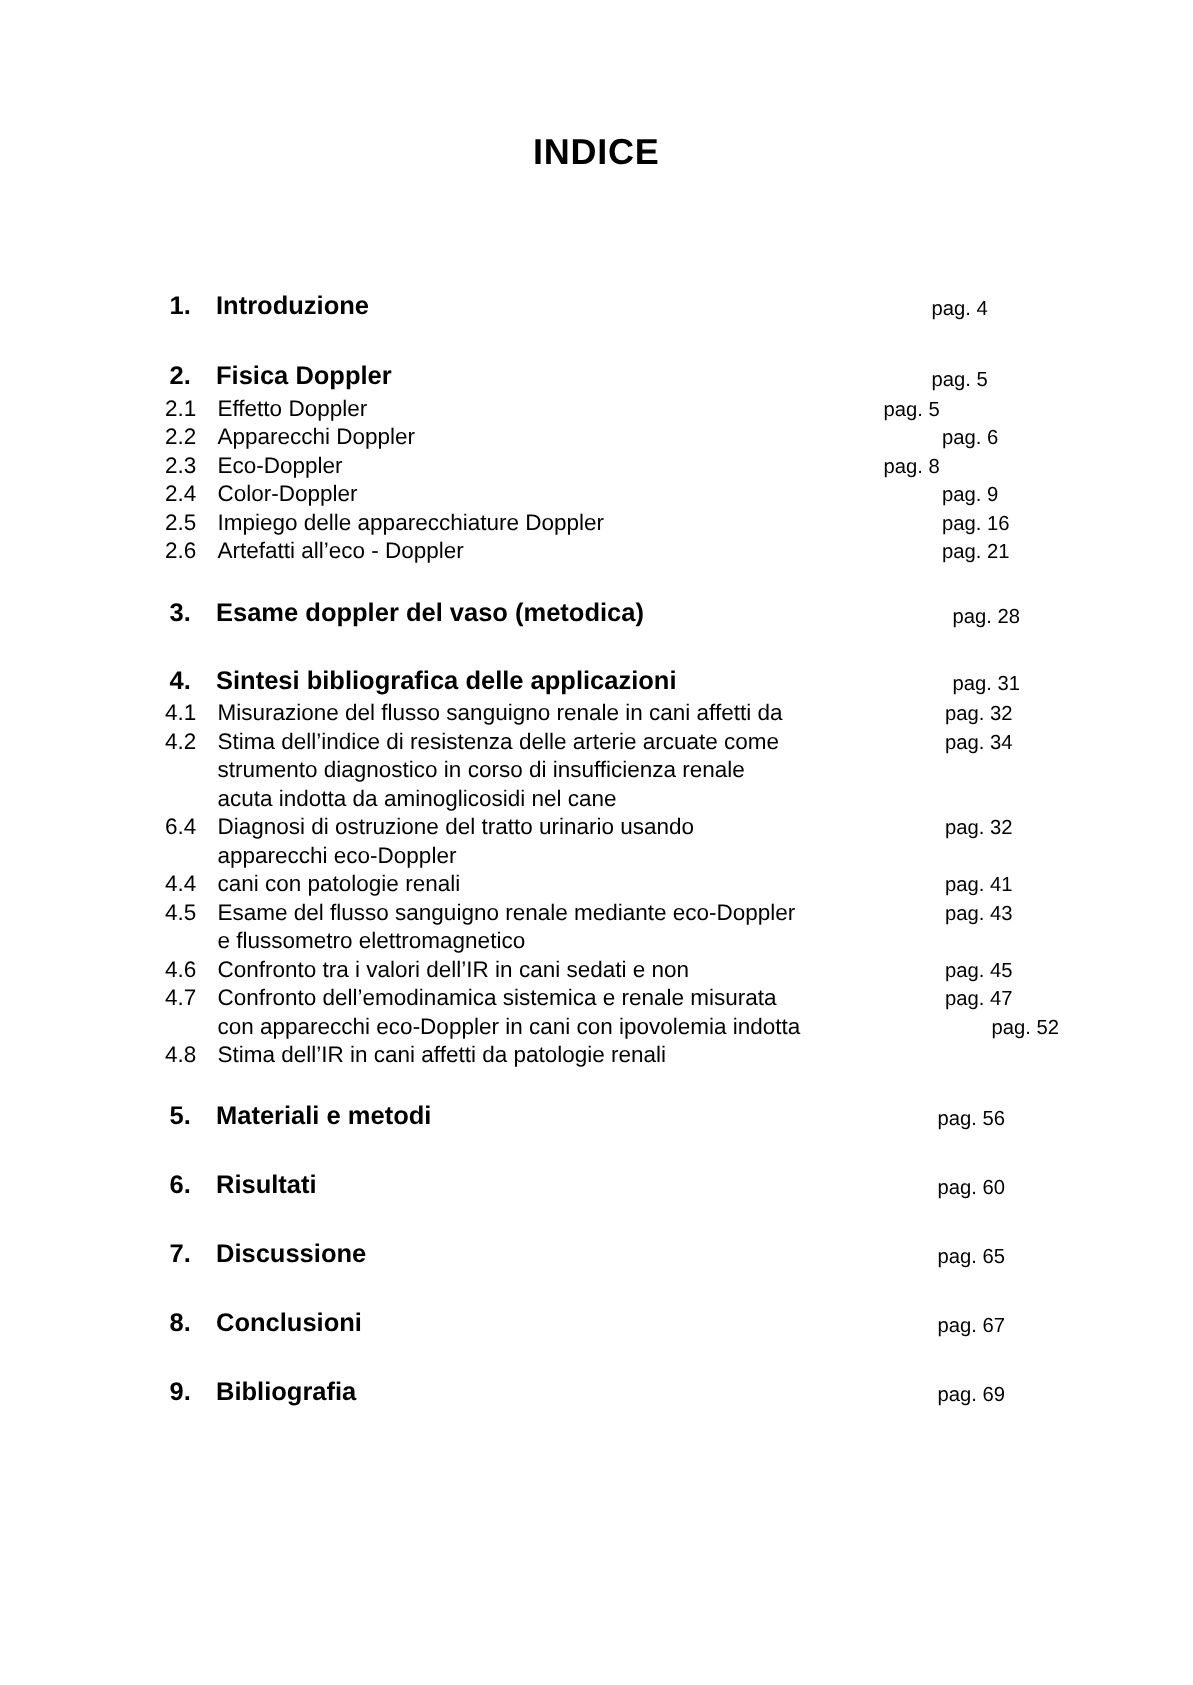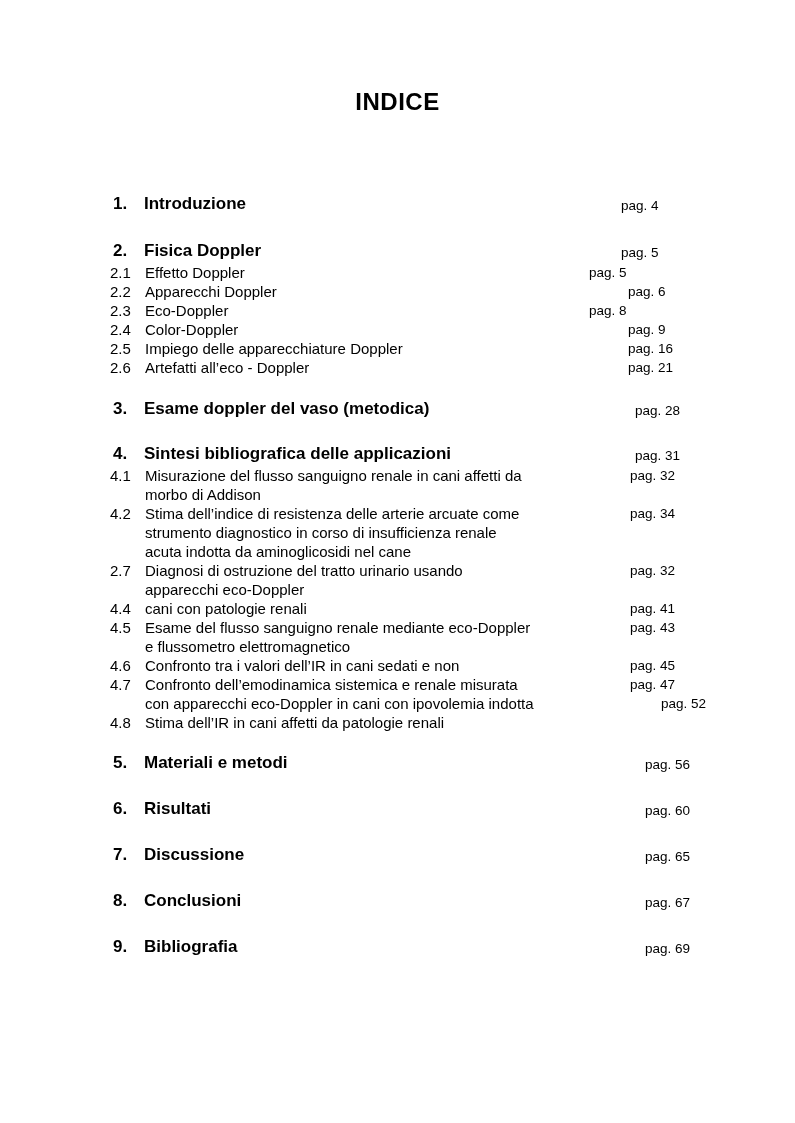--- a/index.html
+++ b/index.html
@@ -53,21 +53,21 @@
   .row.bold .pg { top: 4px; text-align: center; }
   .row.sub  .pg { top: 2px; }
   .pg.line2 { top: 21px !important; padding-left: 31px; }
 
   
   .pgA { left: 511px; }  
   .pgB { left: 479px; }  
   .pgC { left: 518px; }  
   .pgD { left: 525px; }  
   .pgE { left: 520px; }  
-  .pgF { left: 515px; margin-left: 20px; }  
+  .pgF { left: 515px; }  
 
   
   .mt82 { margin-top: 82px; }
   .mt27 { margin-top: 27px; }
   .mt25 { margin-top: 25px; }
   .mt22 { margin-top: 22px; }
   .mt21 { margin-top: 21px; }
   .mt26 { margin-top: 26px; }
   .mt2  { margin-top: 2px; }
 </style>
@@ -150,37 +150,36 @@
     <div class="row bold mt25">
       <span class="num">4.</span>
       <span class="ttl">Sintesi bibliografica delle applicazioni</span>
       <span class="pg pgD">pag. 31</span>
     </div>
 
     <div class="row sub mt2">
       <span class="num">4.1</span>
       <div class="lines">
         <div class="line">Misurazione del flusso sanguigno renale in cani affetti da</div>
-        <div class="line">morbo di Addison</div>
       </div>
       <span class="pg pgE">pag. 32</span>
     </div>
 
     <div class="row sub">
       <span class="num">4.2</span>
       <div class="lines">
         <div class="line">Stima dell’indice di resistenza delle arterie arcuate come</div>
         <div class="line">strumento diagnostico in corso di insufficienza renale</div>
         <div class="line">acuta indotta da aminoglicosidi nel cane</div>
       </div>
       <span class="pg pgE">pag. 34</span>
     </div>
 
     <div class="row sub">
-      <span class="num">2.7</span>
+      <span class="num">6.4</span>
       <div class="lines">
         <div class="line">Diagnosi di ostruzione del tratto urinario usando</div>
         <div class="line">apparecchi eco-Doppler</div>
       </div>
       <span class="pg pgE">pag. 32</span>
     </div>
 
     <div class="row sub">
       <span class="num">4.4</span>
       <div class="lines">

